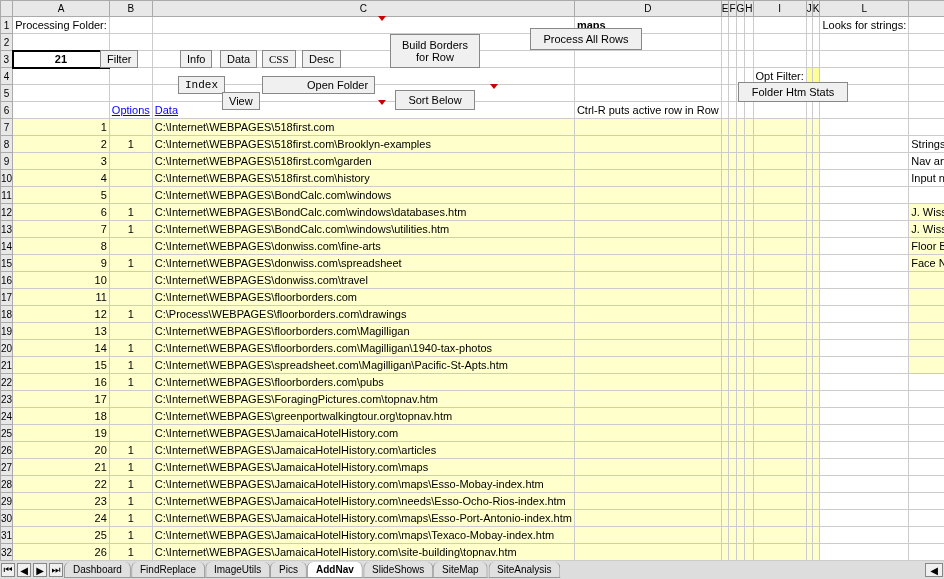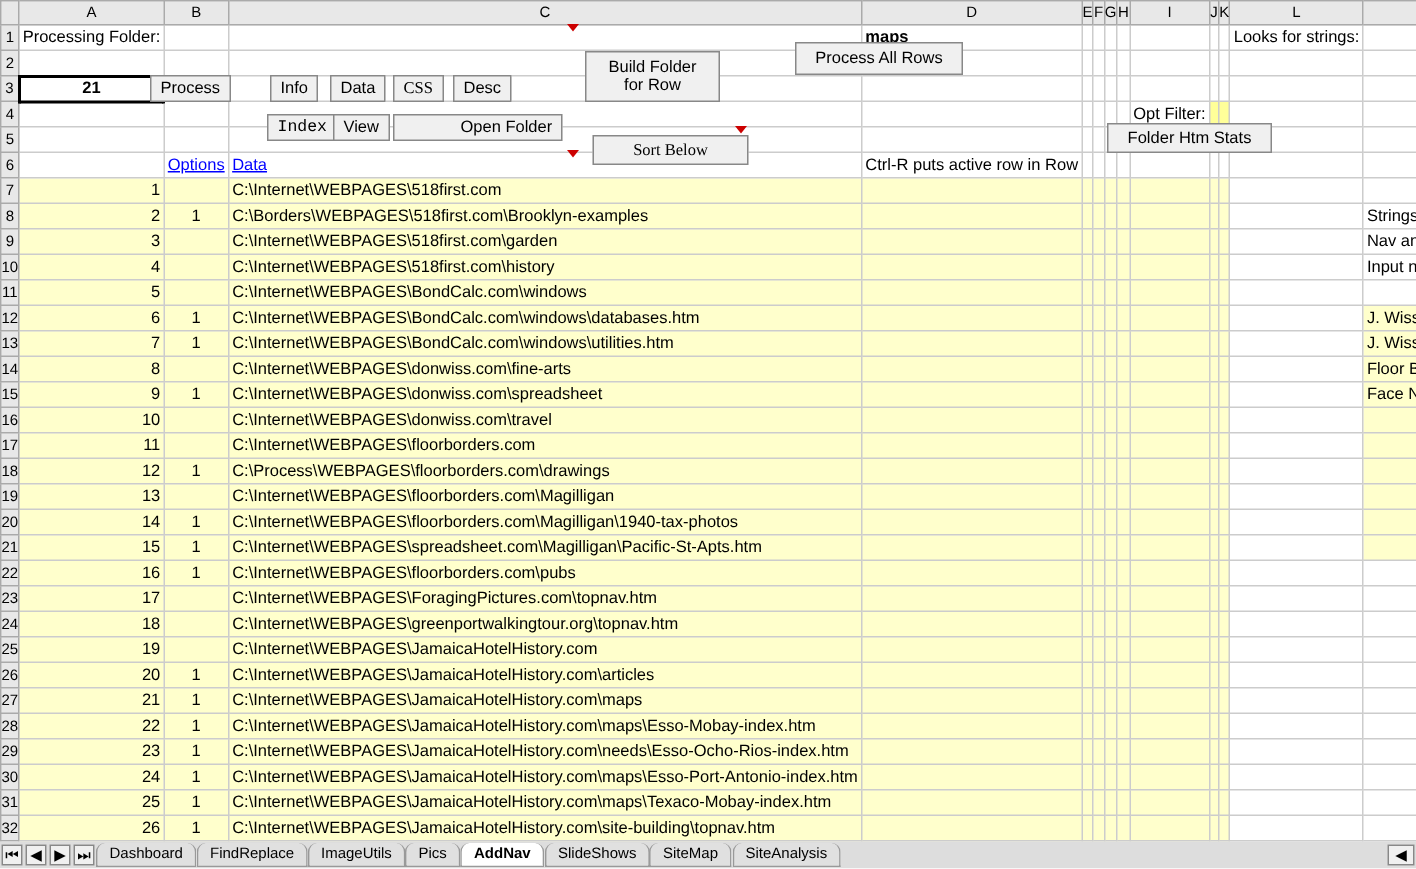--- a/index.html
+++ b/index.html
@@ -152,21 +152,21 @@
           <td class="cell yellow2"></td>
           <td class="cell yellow2"></td>
           <td class="cell yellow2"></td>
           <td class="cell"></td>
           <td class="cell"></td>
         </tr>
         <tr>
           <td class="hdr">8</td>
           <td class="cell yellow2" style="text-align:right">2</td>
           <td class="cell yellow2" style="text-align:center">1</td>
-          <td class="cell yellow2">C:\Borders\WEBPAGES\518first.com\Brooklyn-examples</td>
+          <td class="cell yellow2">C:\Internet\WEBPAGES\518first.com\Brooklyn-examples</td>
           <td class="cell yellow2"></td>
           <td class="cell yellow2"></td>
           <td class="cell yellow2"></td>
           <td class="cell yellow2"></td>
           <td class="cell yellow2"></td>
           <td class="cell yellow2"></td>
           <td class="cell yellow2"></td>
           <td class="cell yellow2"></td>
           <td class="cell"></td>
           <td class="cell">Strings to remove from fronts of</td>
@@ -552,32 +552,32 @@
           <td class="cell yellow2"></td>
           <td class="cell yellow2"></td>
           <td class="cell yellow2"></td>
           <td class="cell"></td>
           <td class="cell"></td>
         </tr>
       </tbody>
     </table>
   </div>
 
-<div class="btn" style="top:50px; left:100px;">Process</div>
+<div class="btn" style="top:50px; left:100px;">Filter</div>
 <div class="btn" style="top:50px; left:180px;">Info</div>
 <div class="btn" style="top:50px; left:220px;">Data</div>
 <div class="btn" style="top:50px; left:262px;font-family:Liberation Serif, serif;">CSS</div>
 <div class="btn" style="top:50px; left:302px;">Desc</div>
 <div class="btn" style="top:76px; left:178px;font-family:Liberation Mono, monospace;">Index</div>
-<div class="btn" style="top:76px; left:222px;">View</div>
+<div class="btn" style="top:92px; left:222px;">View</div>
 <div class="btn" style="top:76px; left:262px;padding-left:44px;">Open Folder</div>
-<div class="bigbtn" style="top:34px; left:390px; width:90px; height:34px; white-space:pre-line;">Build Folder
+<div class="bigbtn" style="top:34px; left:390px; width:90px; height:34px; white-space:pre-line;">Build Borders
 for Row</div>
 <div class="bigbtn" style="top:28px; left:530px; width:112px; height:22px;">Process All Rows</div>
-<div class="bigbtn" style="top:90px; left:395px; width:104px; height:20px;font-family:Liberation Serif, serif;">Sort Below</div>
+<div class="bigbtn" style="top:90px; left:395px; width:80px; height:20px;">Sort Below</div>
 <div class="bigbtn" style="top:82px; left:738px; width:110px; height:20px;">Folder Htm Stats</div>
 
 <div class="red-tri" style="top:16px; left:378px;"></div>
 <div class="red-tri" style="top:84px; left:490px;"></div>
 <div class="red-tri" style="top:100px; left:378px;"></div>
 
 <div class="tabs">
   <div class="navbtn">⏮</div>
   <div class="navbtn">◀</div>
   <div class="navbtn">▶</div>

